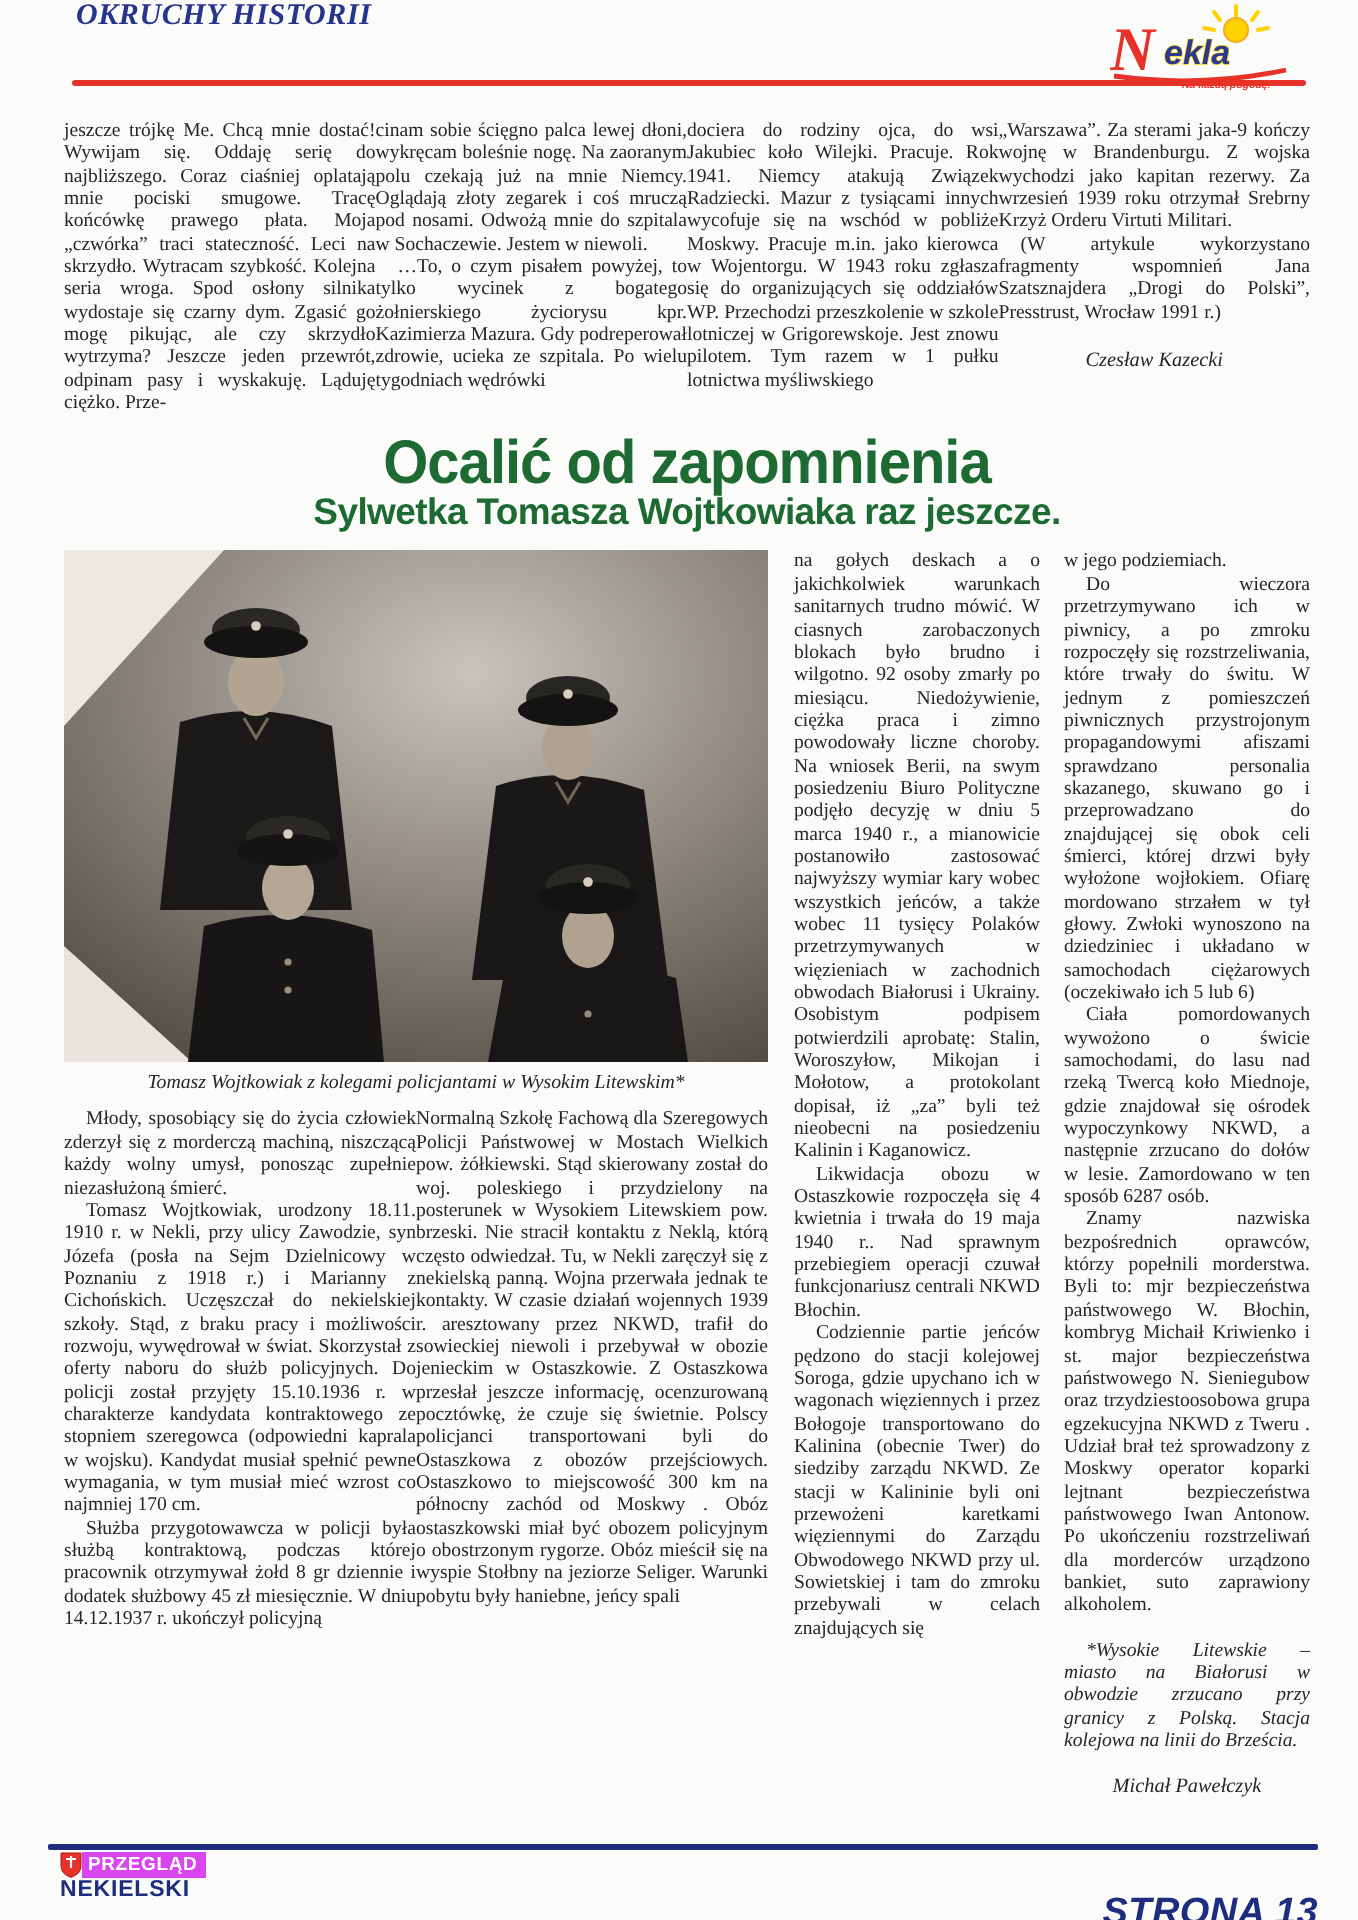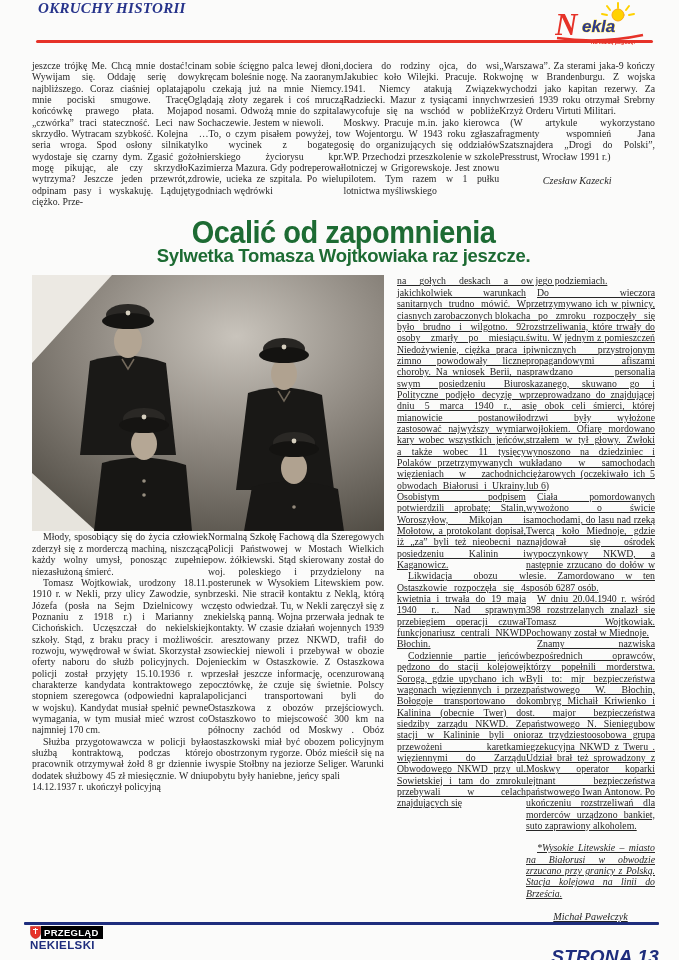--- a/index.html
+++ b/index.html
@@ -55,33 +55,33 @@
   
   .feature-body{display:flex;gap:13px;margin-top:9px;}
   .left-block{width:352px;flex:0 0 352px;}
   .photo-frame{width:352px;height:256px;}
   .photo-caption{
     margin:5px 0 7px 0;text-align:center;
     font-style:italic;font-size:9.9px;
   }
   .left-cols{display:flex;}
   .left-cols .col{flex:1 1 0;}
-  .right-block{flex:1;display:flex;text-decoration:underline;}
+  .right-block{flex:1;display:flex;gap:12px;}
   .right-block .col{flex:1 1 0;}
   .footnote{font-style:italic;}
   .feature-sig{margin-top:12px;}
 
   
   .footer{position:absolute;left:24px;right:20px;top:922px;}
   .footer-rule{height:2.5px;background:#1e2d7d;border-radius:1px;}
   .footer-row{display:flex;justify-content:space-between;align-items:flex-start;margin-top:1px;}
   .brand{font-family:"Liberation Sans", sans-serif;line-height:1;margin-left:6px;}
   .brand-top{display:flex;align-items:center;gap:0;}
   .brand-box{
-    background:#000000;color:#ffffff;
+    background:#d946ef;color:#ffffff;
     font-weight:bold;font-size:9.5px;letter-spacing:.3px;
     padding:2px 4px 2px 3px;
   }
   .brand-bottom{
     color:#1e2d7d;font-weight:bold;font-size:11.5px;
     letter-spacing:.4px;margin-top:1px;
   }
   .page-num{
     font-family:"Liberation Sans", sans-serif;
     color:#1e2d7d;font-weight:bold;font-style:italic;
@@ -188,20 +188,21 @@
           <g>
             <path d="M220,212 Q262,200 306,214 L312,256 L212,256 Z" fill="#181715"></path>
             <ellipse cx="262" cy="193" rx="13" ry="16" fill="#b0a290"></ellipse>
             <ellipse cx="262" cy="168" rx="21" ry="11" fill="#2a2825"></ellipse>
             <ellipse cx="262" cy="174" rx="25" ry="8" fill="#141311"></ellipse>
             <circle cx="262" cy="166" r="2.4" fill="#d6cfbf"></circle>
             <circle cx="262" cy="232" r="1.8" fill="#938a7c"></circle>
           </g>
         </svg>
       </div>
+      <div class="photo-caption">Tomasz Wojtkowiak z kolegami policjantami w Wysokim Litewskim*</div>
 
       <div class="left-cols">
         <div class="col">
           <p class="body-p ind">Młody, sposobiący się do życia człowiek zderzył się z morderczą machiną, niszczącą każdy wolny umysł, ponosząc zupełnie niezasłużoną śmierć.</p>
           <p class="body-p ind">Tomasz Wojtkowiak, urodzony 18.11. 1910 r. w Nekli, przy ulicy Zawodzie, syn Józefa (posła na Sejm Dzielnicowy w Poznaniu z 1918 r.) i Marianny z Cichońskich. Uczęszczał do nekielskiej szkoły. Stąd, z braku pracy i możliwości rozwoju, wywędrował w świat. Skorzystał z oferty naboru do służb policyjnych. Do policji został przyjęty 15.10.1936 r. w charakterze kandydata kontraktowego ze stopniem szeregowca (odpowiedni kaprala w wojsku). Kandydat musiał spełnić pewne wymagania, w tym musiał mieć wzrost co najmniej 170 cm.</p>
           <p class="body-p ind">Służba przygotowawcza w policji była służbą kontraktową, podczas której pracownik otrzymywał żołd 8 gr dziennie i dodatek służbowy 45 zł miesięcznie.  W dniu 14.12.1937 r. ukończył policyjną</p>
         </div>
         <div class="col">
           <p class="body-p">Normalną Szkołę Fachową dla Szeregowych Policji Państwowej w Mostach Wielkich pow. żółkiewski. Stąd skierowany został do woj. poleskiego i przydzielony na posterunek w Wysokiem Litewskiem pow. brzeski. Nie stracił kontaktu z Neklą, którą często odwiedzał. Tu, w Nekli zaręczył się z nekielską panną. Wojna przerwała jednak te kontakty. W czasie działań wojennych 1939 r. aresztowany przez NKWD, trafił do sowieckiej niewoli i przebywał w obozie jenieckim w Ostaszkowie. Z Ostaszkowa przesłał jeszcze informację, ocenzurowaną pocztówkę, że czuje się świetnie. Polscy policjanci transportowani byli do Ostaszkowa z obozów przejściowych. Ostaszkowo to miejscowość 300 km na północny zachód od Moskwy . Obóz ostaszkowski miał być obozem policyjnym o obostrzonym rygorze. Obóz mieścił się na wyspie Stołbny na jeziorze Seliger. Warunki pobytu były haniebne, jeńcy spali</p>
         </div>
@@ -211,21 +212,20 @@
     <div class="right-block">
       <div class="col">
         <p class="body-p">na gołych deskach a o jakichkolwiek warunkach sanitarnych trudno mówić. W ciasnych zarobaczonych blokach było brudno i wilgotno. 92 osoby zmarły po miesiącu. Niedożywienie, ciężka praca i zimno powodowały liczne choroby. Na wniosek Berii, na swym posiedzeniu Biuro Polityczne podjęło decyzję w dniu 5 marca 1940 r., a mianowicie postanowiło zastosować najwyższy wymiar kary wobec wszystkich jeńców, a także wobec 11 tysięcy Polaków przetrzymywanych w więzieniach w zachodnich obwodach Białorusi i Ukrainy. Osobistym podpisem potwierdzili aprobatę: Stalin, Woroszyłow, Mikojan i Mołotow, a protokolant dopisał, iż „za” byli też nieobecni na posiedzeniu Kalinin i Kaganowicz.</p>
         <p class="body-p ind">Likwidacja obozu w Ostaszkowie rozpoczęła się 4 kwietnia i trwała do 19 maja 1940 r.. Nad sprawnym przebiegiem operacji czuwał funkcjonariusz centrali NKWD Błochin.</p>
         <p class="body-p ind">Codziennie partie jeńców pędzono do stacji kolejowej Soroga, gdzie upychano ich w wagonach więziennych i przez Bołogoje transportowano do Kalinina (obecnie Twer) do siedziby zarządu NKWD. Ze stacji w Kalininie byli oni przewożeni karetkami więziennymi do Zarządu Obwodowego NKWD przy ul. Sowietskiej i tam do zmroku przebywali w celach znajdujących się</p>
       </div>
       <div class="col">
         <p class="body-p">w jego podziemiach.</p>
         <p class="body-p ind">Do wieczora przetrzymywano ich w piwnicy, a po zmroku rozpoczęły się rozstrzeliwania, które trwały do świtu. W jednym z pomieszczeń piwnicznych przystrojonym propagandowymi afiszami sprawdzano personalia skazanego, skuwano go i przeprowadzano do znajdującej się obok celi śmierci, której drzwi były wyłożone wojłokiem. Ofiarę mordowano strzałem w tył głowy. Zwłoki wynoszono na dziedziniec i układano w samochodach ciężarowych (oczekiwało ich 5 lub 6)</p>
         <p class="body-p ind">Ciała pomordowanych wywożono o świcie samochodami, do lasu nad rzeką Twercą koło Miednoje, gdzie znajdował się ośrodek wypoczynkowy NKWD, a następnie zrzucano do dołów w lesie. Zamordowano w ten sposób 6287 osób.</p>
-        <p class="body-p ind">W dniu 20.04.1940 r. wśród 398 rozstrzelanych znalazł się Tomasz Wojtkowiak. Pochowany został w Miednoje.</p>
         <p class="body-p ind">Znamy nazwiska bezpośrednich oprawców, którzy popełnili morderstwa. Byli to: mjr bezpieczeństwa państwowego W. Błochin, kombryg Michaił Kriwienko i st. major bezpieczeństwa państwowego N. Sieniegubow oraz trzydziestoosobowa grupa egzekucyjna NKWD z Tweru . Udział brał też sprowadzony z  Moskwy operator koparki lejtnant bezpieczeństwa państwowego Iwan Antonow. Po ukończeniu rozstrzeliwań dla morderców urządzono bankiet, suto zaprawiony alkoholem.</p>
         <p class="body-p ind footnote" style="margin-top:11px;">*Wysokie Litewskie – miasto na Białorusi w obwodzie zrzucano przy granicy z Polską. Stacja kolejowa na linii do Brześcia.</p>
         <p class="sig feature-sig">Michał Pawełczyk</p>
       </div>
     </div>
   </div>
 
   <div class="footer">
     <div class="footer-rule"></div>
     <div class="footer-row">

